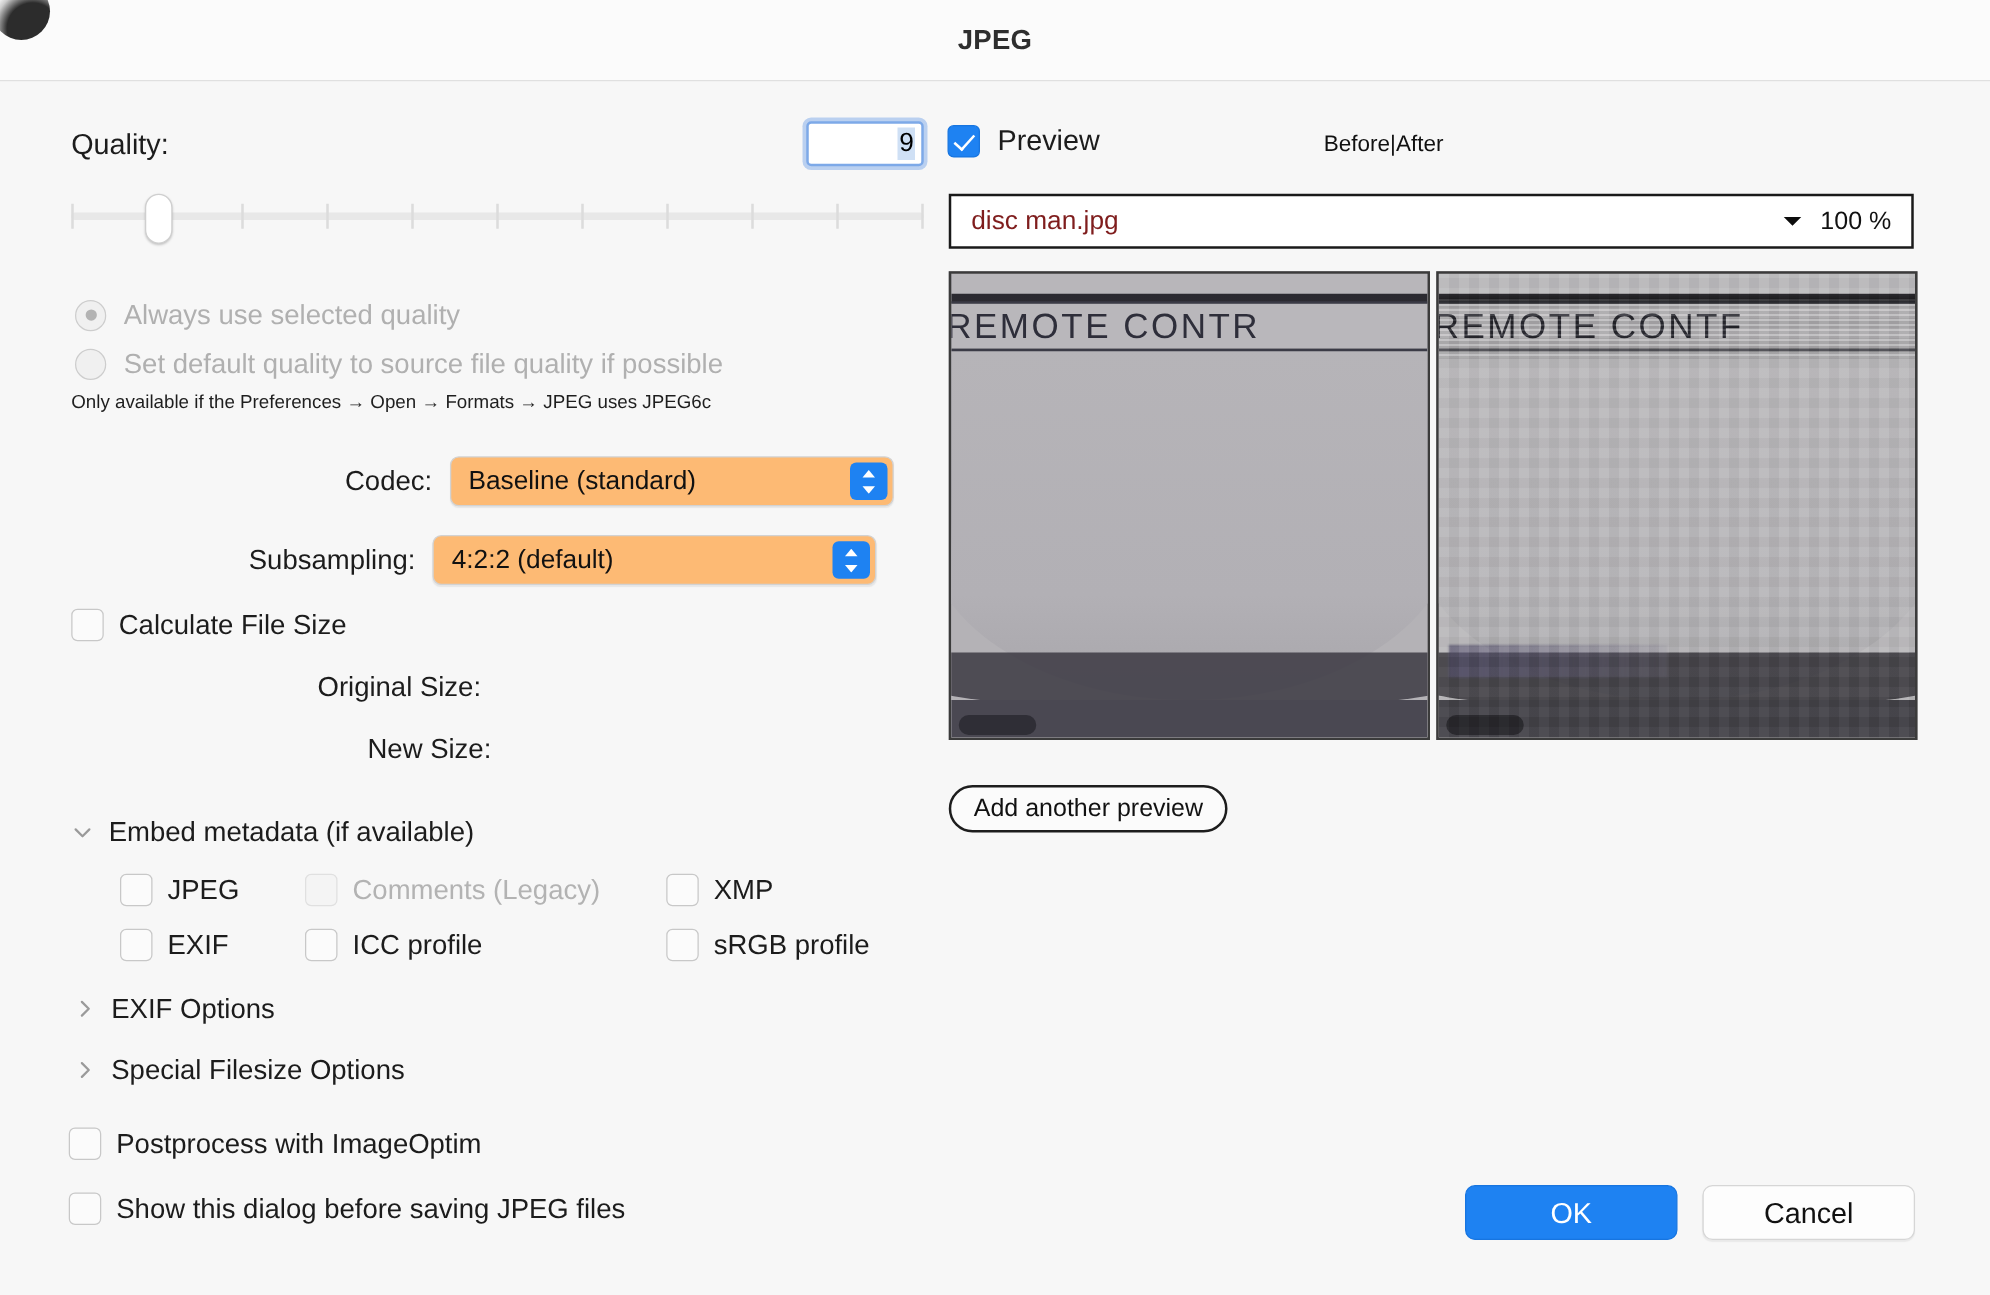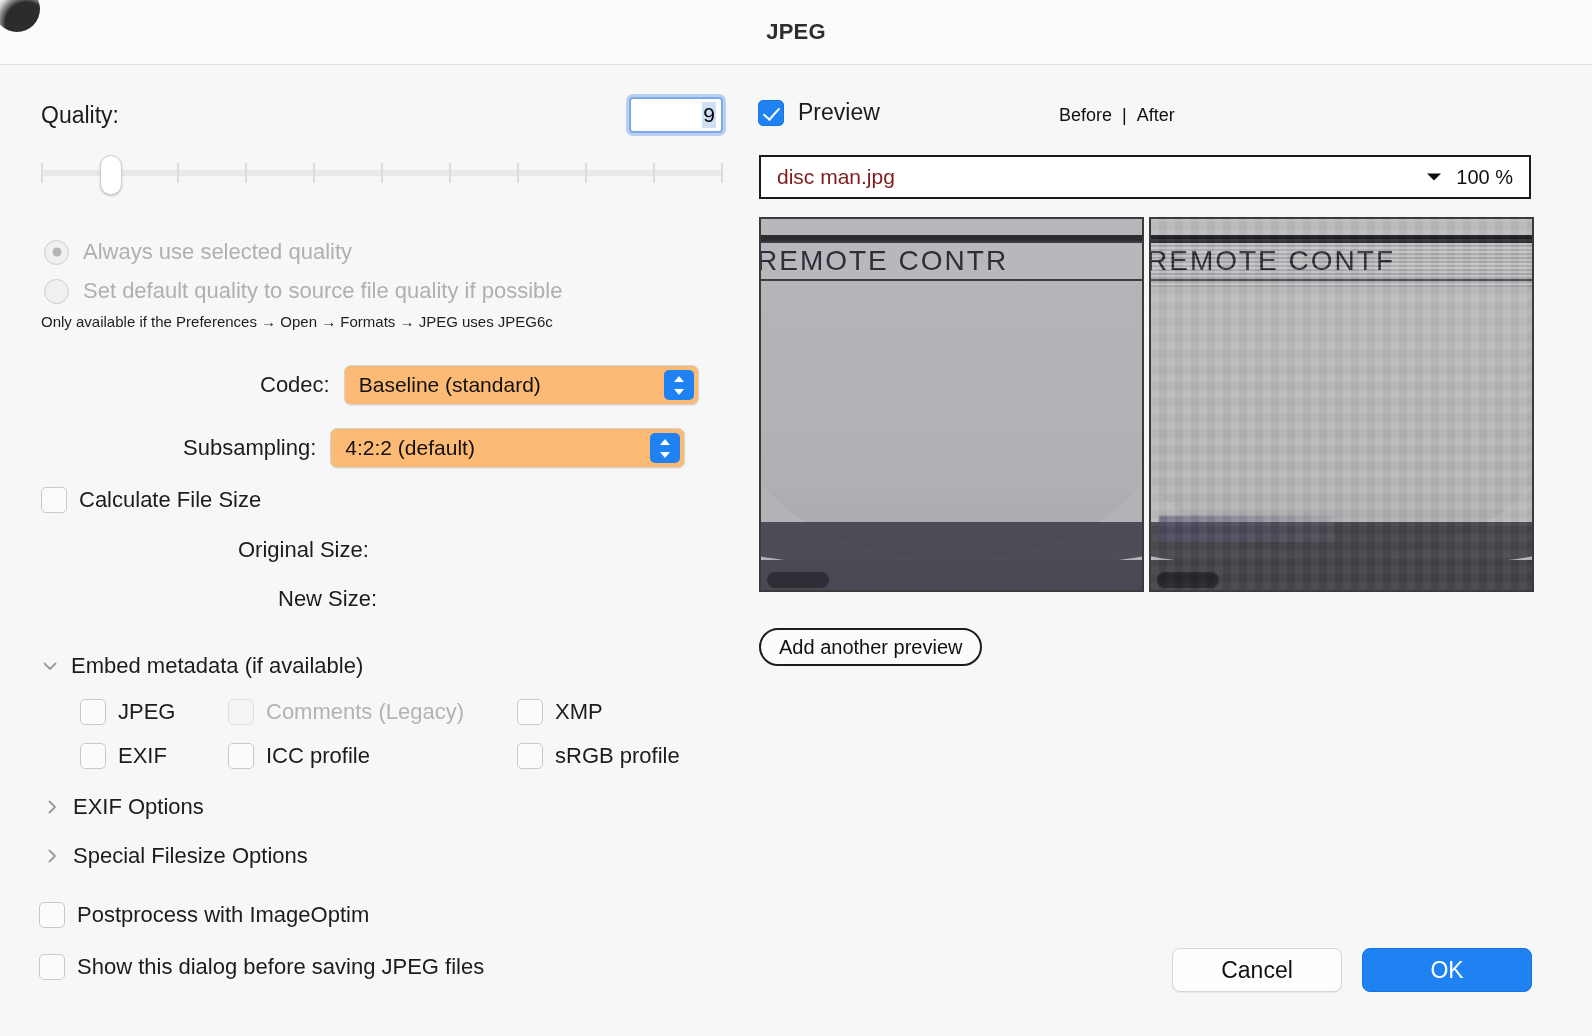--- a/index.html
+++ b/index.html
@@ -40,21 +40,21 @@
     left: -6px; top: -14px;
     width: 46px; height: 46px;
     border-radius: 50%;
     background: radial-gradient(circle at 70% 80%, #2c2c2c 0%, #2c2c2c 42%, rgba(60,60,60,0.25) 62%, rgba(255,255,255,0) 74%);
     pointer-events: none;
   }
 
   
   .left-pane {
     position: absolute;
-    left: 0; top: 55px;
+    left: 16px; top: 55px;
     width: 752px;
     height: 981px;
     padding-left: 44px;
   }
   .right-pane {
     position: absolute;
     left: 752px; top: 55px;
     width: 840px;
     height: 981px;
   }
@@ -334,21 +334,21 @@
     color: #1c1c1c;
     margin-left: 14px;
   }
   .beforeafter {
     position: absolute;
     left: 307px; top: 50px;
     font-size: 18px;
     color: #111;
     display: flex;
     align-items: center;
-    gap: 10px;
+    gap: 0;
   }
   .ba-sep { color: #111; }
 
   .file-bar {
     position: absolute;
     left: 7px; top: 100px;
     width: 772px; height: 44px;
     background: #fff;
     border: 2px solid #1a1a1a;
     box-sizing: border-box;
@@ -732,19 +732,19 @@
     </div>
   </div>
 
   <div class="add-preview-btn">
     <span>Add another preview</span>
   </div>
 
 </div>
 
 <div class="btn-row">
+  <div class="btn btn-ok">
+    <span>OK</span>
+  </div>
   <div class="btn btn-cancel">
     <span>Cancel</span>
   </div>
-  <div class="btn btn-ok">
-    <span>OK</span>
-  </div>
 </div>
 
 </body></html>

